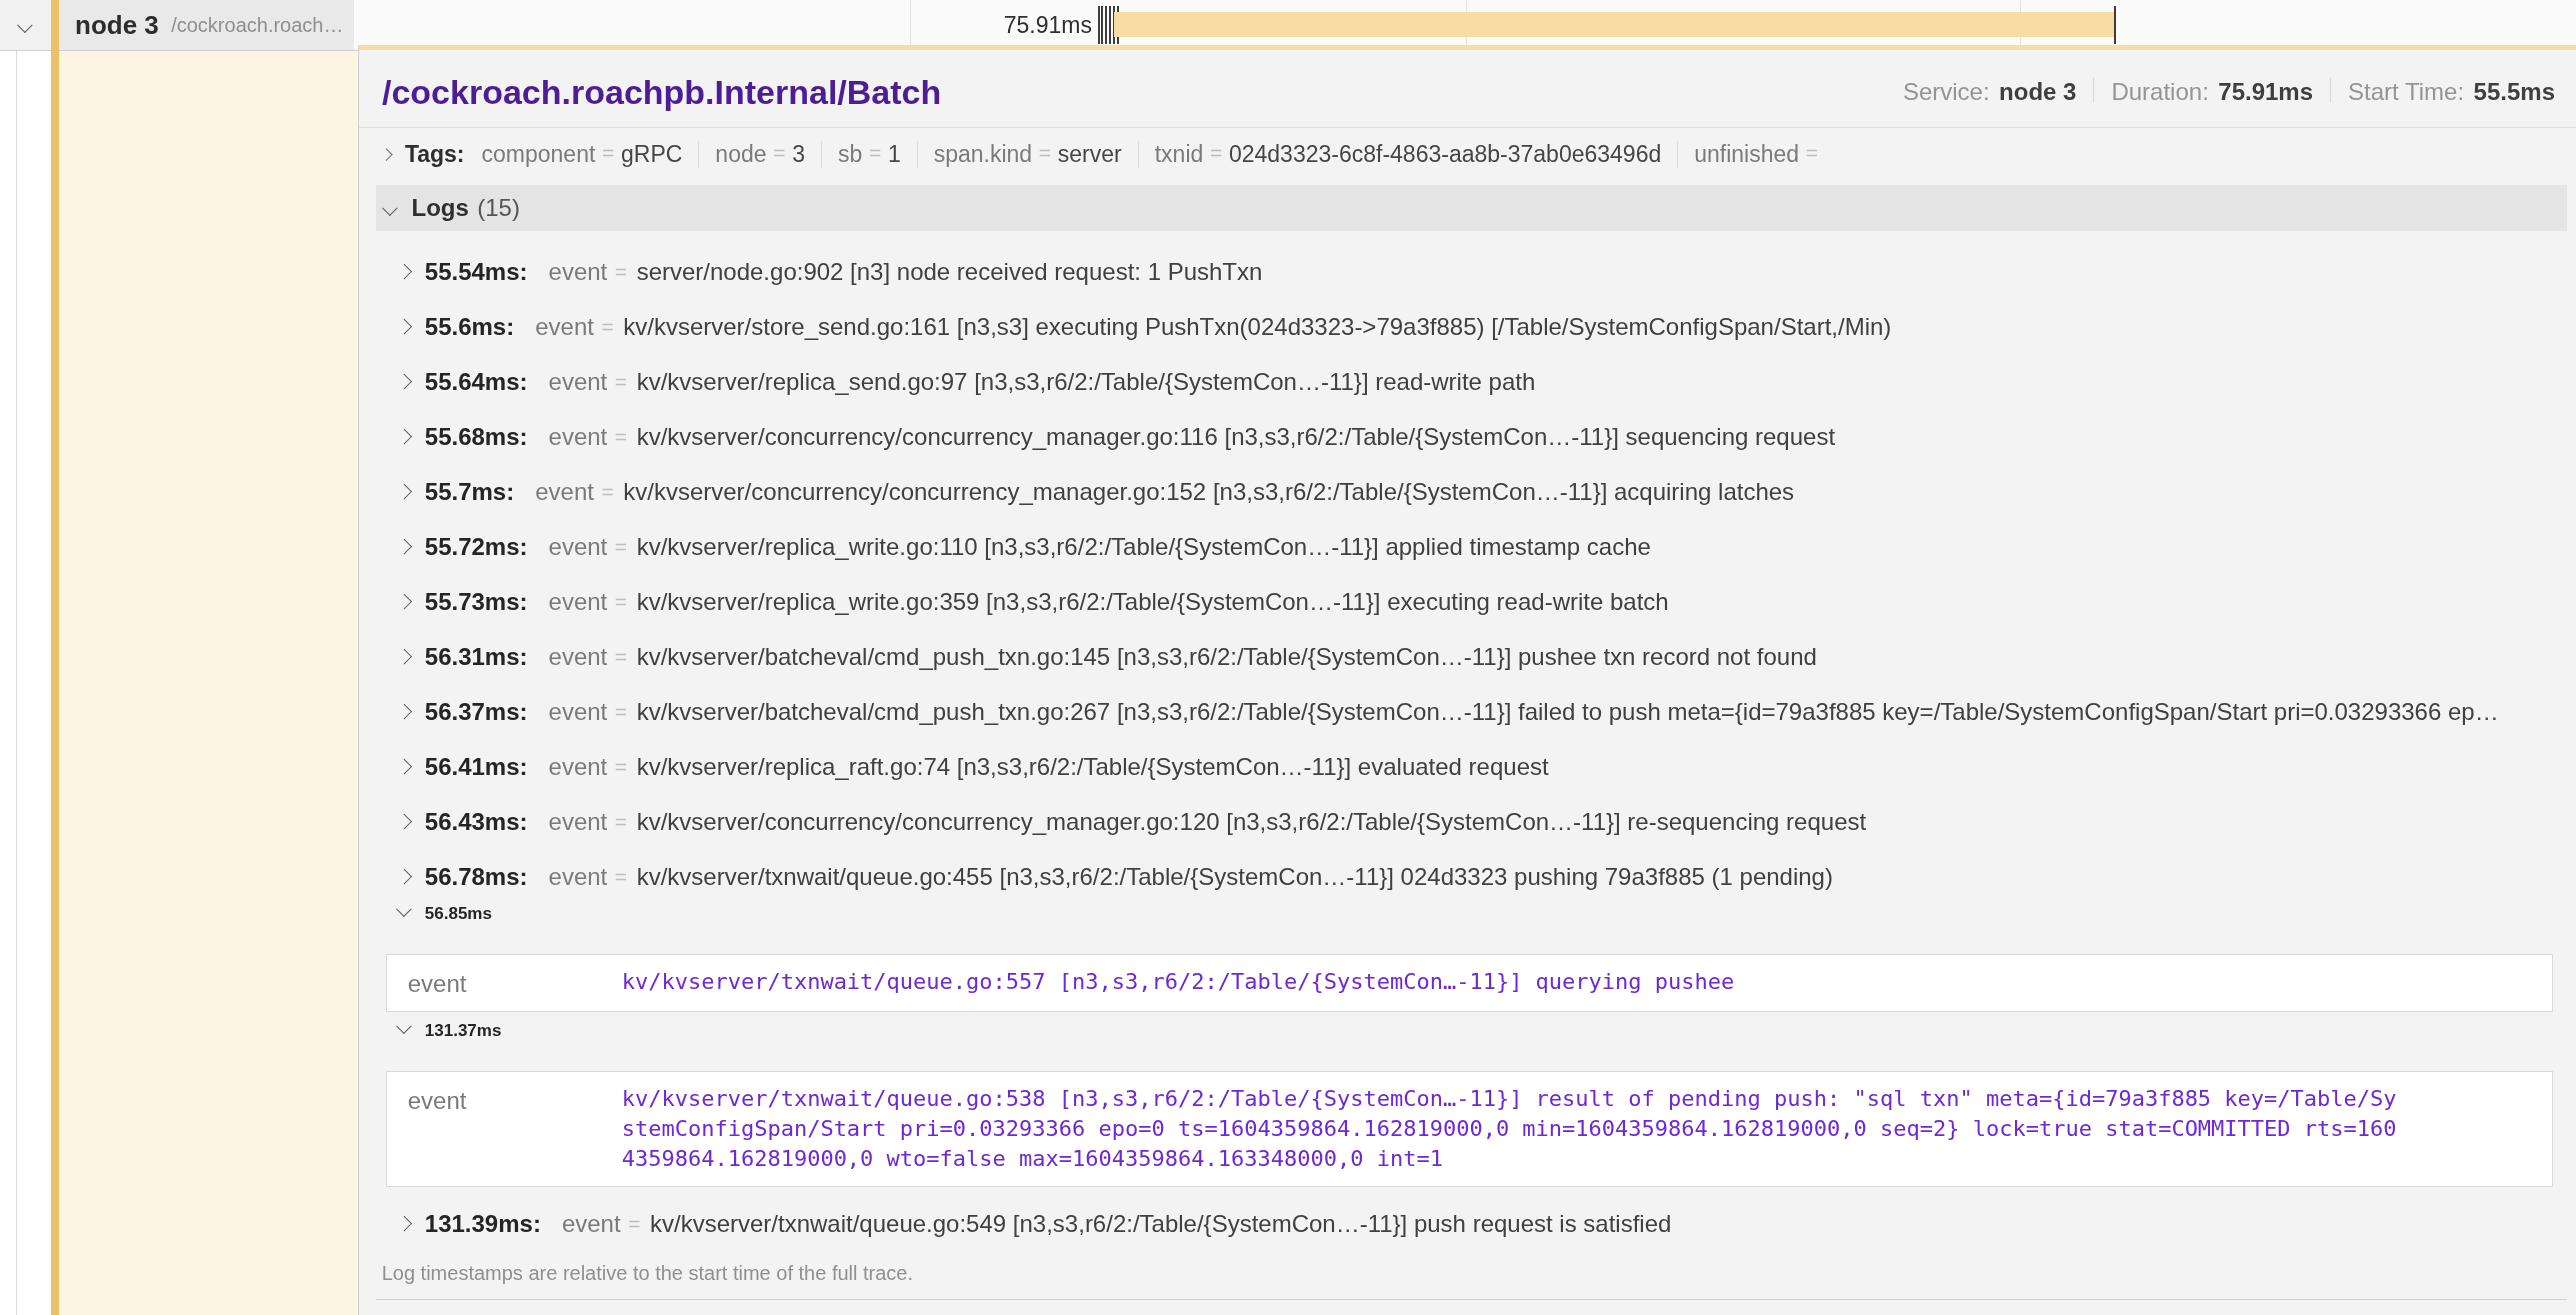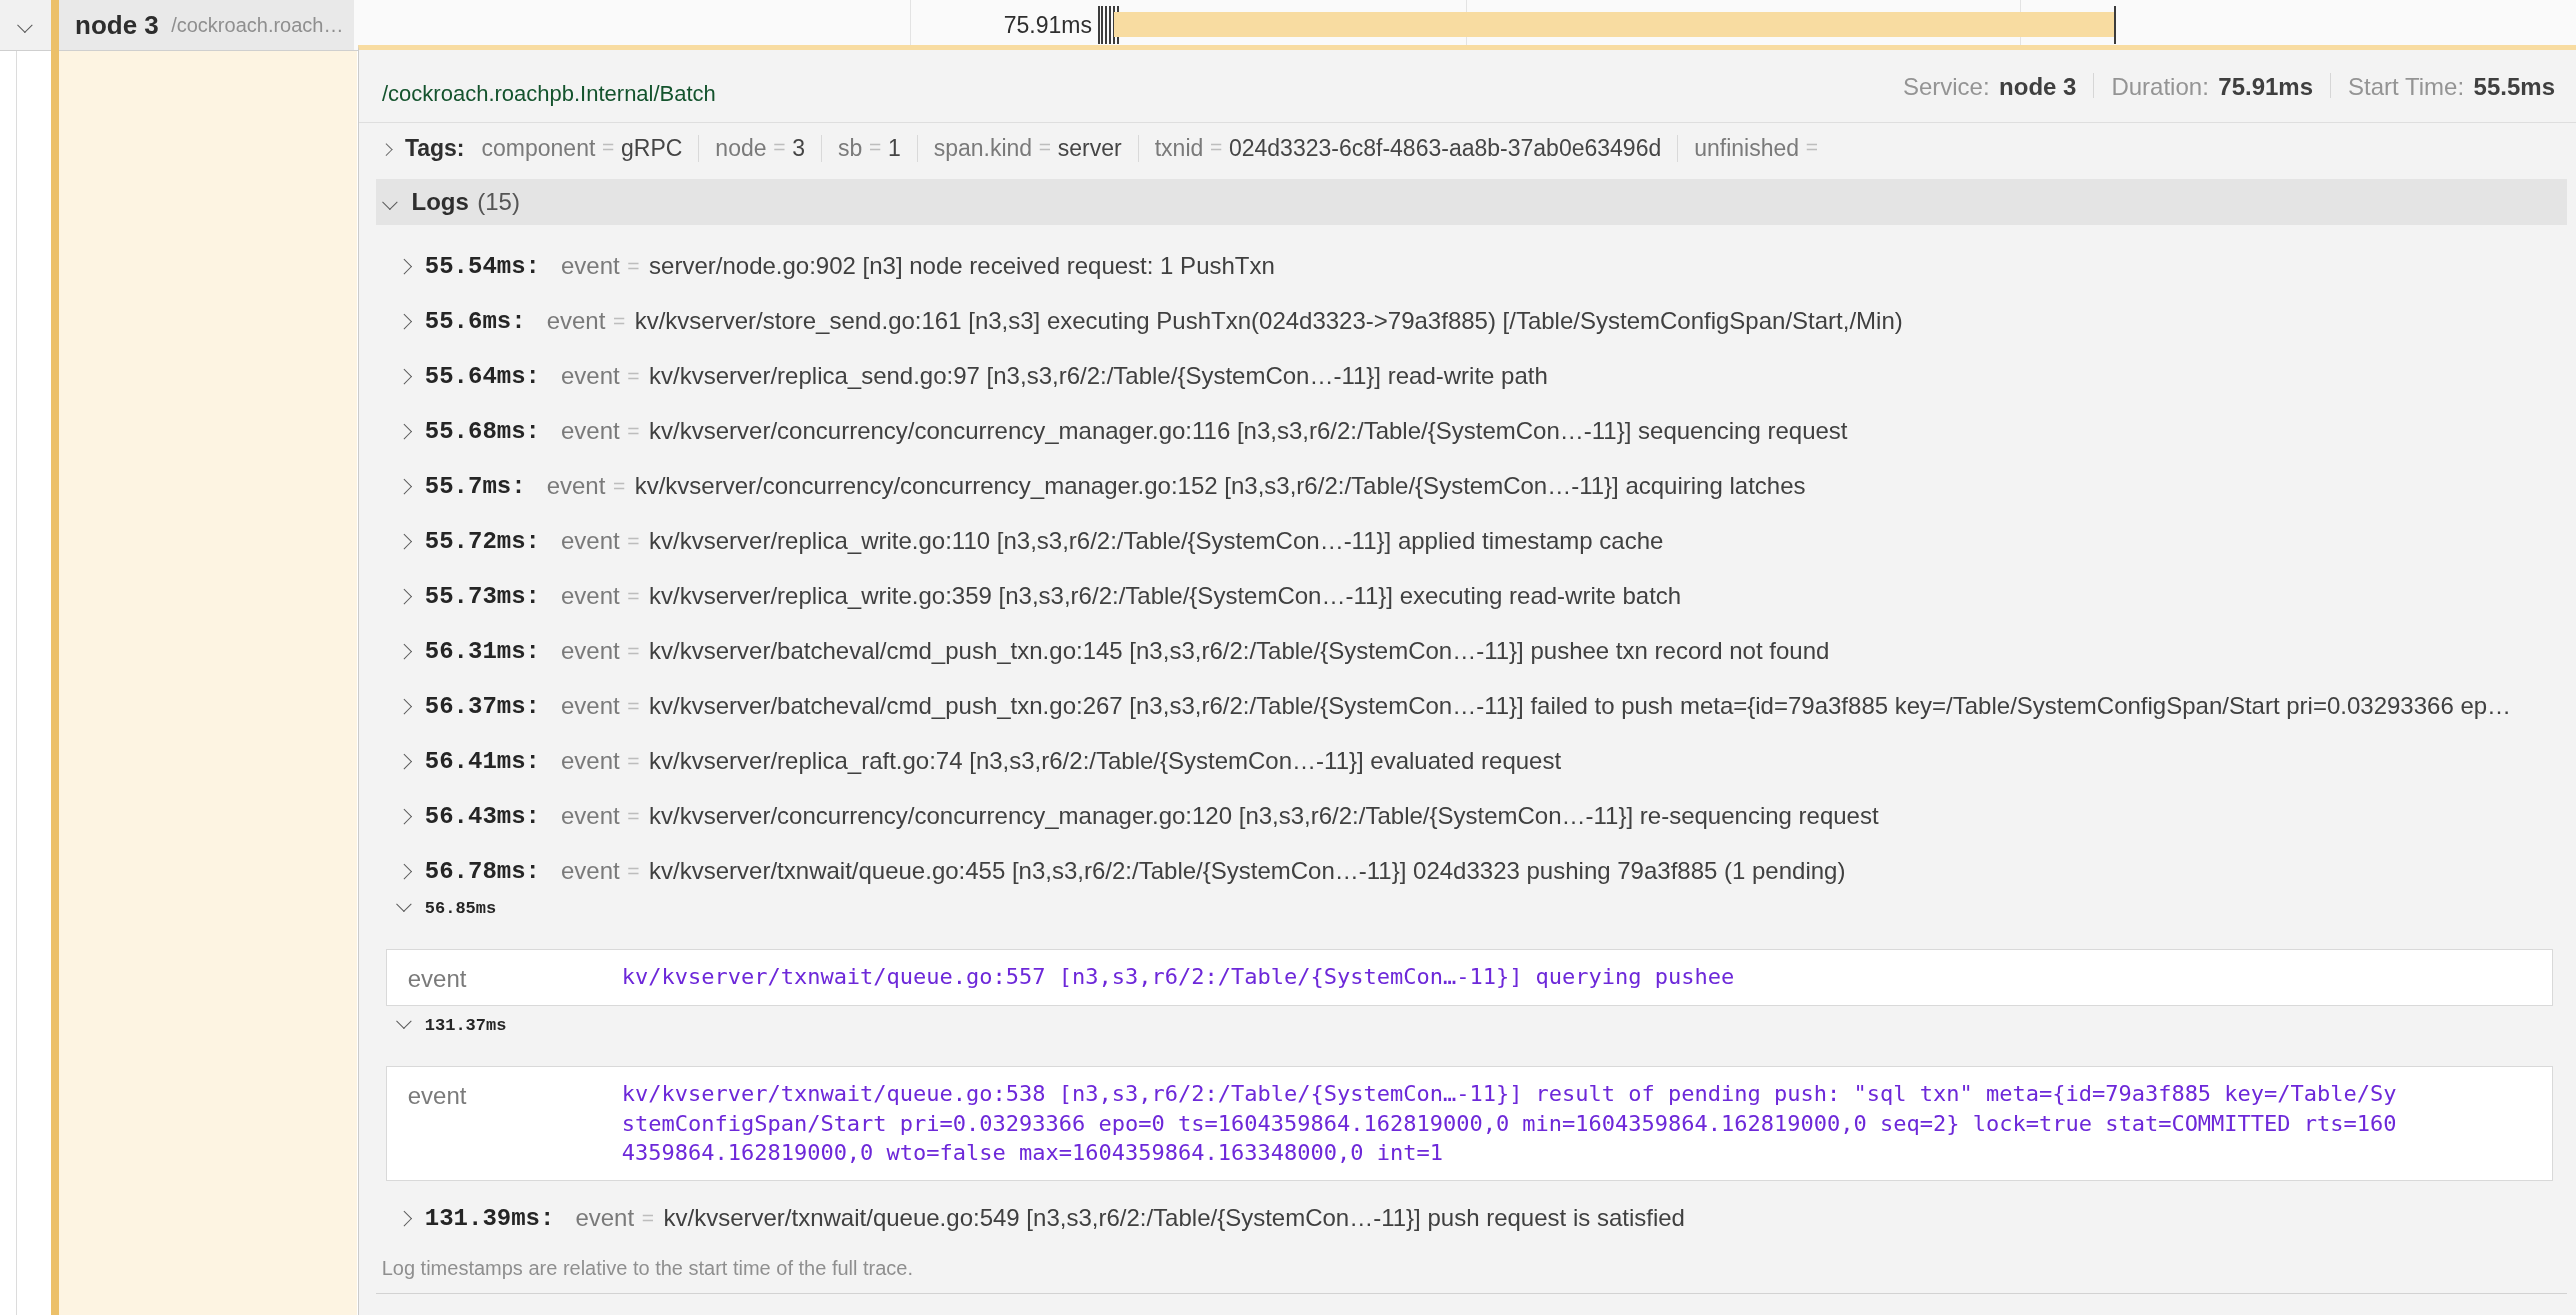--- a/index.html
+++ b/index.html
@@ -37,21 +37,21 @@
   
   .rail-line { position:absolute; left:16px; top:51px; width:1px; height:1265px; background:#dcdcdc; }
   .cream-col { position:absolute; left:59px; top:51px; width:298px; height:1265px; }
 
   
   .panel { position:absolute; left:358px; top:45px; width:2218px; height:1271px;
            background:#f3f3f3; border-left:1px solid #cbcbcb; border-top:5.7px solid #f8dca1; }
 
   .panel-header { display:flex; justify-content:space-between; align-items:flex-end;
                   padding:23px 21px 15.3px 23px; border-bottom:1px solid #dedede; }
-  .panel-title { font-size:22px; font-weight:normal; color:#14532d; }
+  .panel-title { font-size:34px; font-weight:bold; color:#4c1d95; }
   .panel-meta { display:flex; align-items:flex-start; font-size:24px; padding-bottom:5.7px;margin-left:36px; }
   .meta-item { display:flex; align-items:baseline; gap:9.5px; white-space:nowrap; }
   .meta-label { color:#949494; }
   .meta-value { color:#3f3f3f; font-weight:bold; }
   .meta-sep { width:1px; height:25px; background:#d6d6d6; margin:0 17px; }
 
   .tags-row { display:flex; align-items:center; padding:12.4px 23px 11.4px; font-size:23px; white-space:nowrap; }
   .tags-label { font-weight:bold; color:#2e2e2e; margin:0 17px 0 14.3px; }
   .tag-item { display:flex; align-items:flex-start; }
   .tag-key { color:#7a7a7a; }
@@ -61,21 +61,21 @@
 
   .logs-header { margin:5.7px 9.5px 0 17px; height:46px; background:#e4e4e4;
                  display:flex; align-items:center; gap:16px; padding-left:9px; }
   .logs-title { font-size:24px; font-weight:bold; color:#2e2e2e; }
   .logs-count { font-size:24px; color:#555555; margin-left:-7.6px; }
 
   .logs-list { padding:13.3px 9.5px 0 40px; }
   .log-row { height:55px; display:flex; align-items:center; white-space:nowrap;
              overflow:hidden; font-size:24px; }
   .log-row .chev { margin-right:15.3px; }
-  .log-time { font-weight:bold; color:#252525; margin-right:21px;font-family:Liberation Mono, monospace; }
+  .log-time { font-weight:bold; color:#252525; margin-right:21px; }
   .log-key { color:#7a7a7a; margin-right:7.6px; }
   .log-eq { color:#bdbdbd; margin-right:9.5px; font-size:21px; }
   .log-msg { color:#404040; }
   .log-exp-head { height:48px; display:flex; font-size:17px; }
   .log-exp-head .chev { margin-right:15.3px; }
 
   .event-box { margin:1.9px 13.3px 9.5px -13.3px; background:#ffffff; border:1px solid #d9d9d9;
                padding:12.4px 21px; display:flex; align-items:flex-start; }
   .event-label { flex:none; width:214px; color:#7a7a7a; font-size:24px; padding-top:2.9px; }
   .event-mono { font-family:"DejaVu Sans Mono", monospace; font-size:22px; line-height:29.6px;

